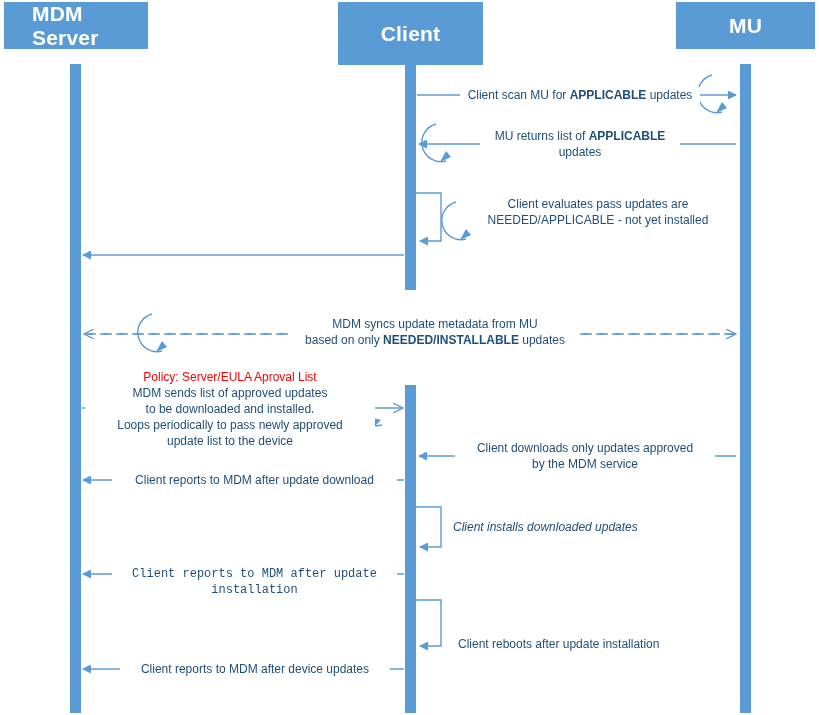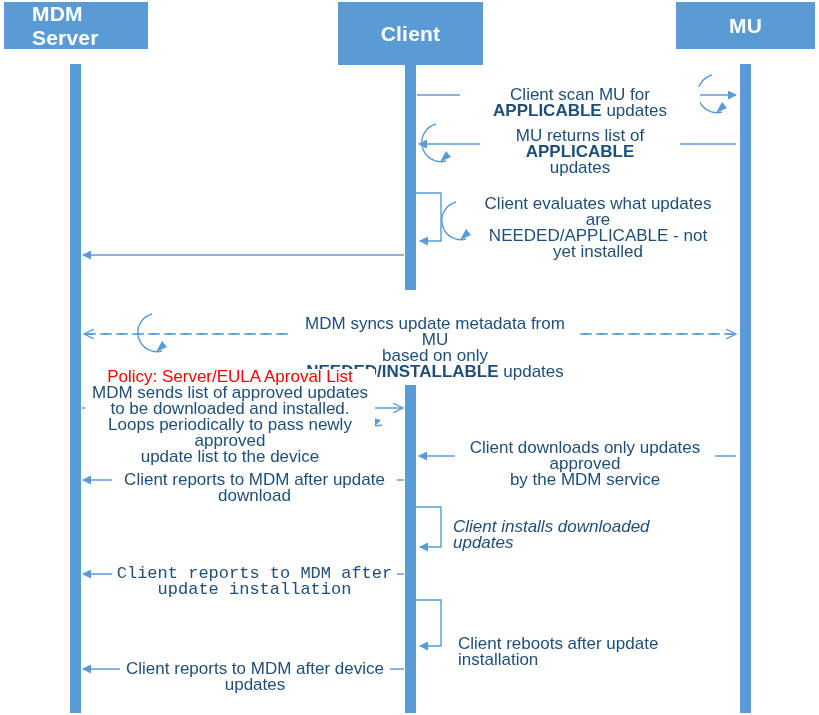--- a/index.html
+++ b/index.html
@@ -31,21 +31,21 @@
   
   .lifeline{
     position:absolute;
     width:11px;
     background:#5B9BD5;
   }
   
   .msg-label{
     position:absolute;
     color:#1F4E79;
-    font-size:17px;
+    font-size:12px;
     line-height:16px;
     text-align:center;
     white-space:pre-line;
     background:#ffffff;
     padding:0 3px;
     box-sizing:border-box;
   }
   .msg-label b{font-weight:bold;}
   .msg-label .policy{color:#FF0000;}
   
@@ -133,21 +133,21 @@
     </g>
   </svg>
 
   <div class="msg-label" style="left:455;top:0;"></div>
 
   <div class="msg-label" style="left:460px;top:87px;width:240px;">Client scan MU for <b>APPLICABLE</b> updates</div>
 
   <div class="msg-label" style="left:480px;top:128px;width:200px;">MU returns list of <b>APPLICABLE</b>
 updates</div>
 
-  <div class="msg-label" style="left:478px;top:196px;width:240px;">Client evaluates what updates are
+  <div class="msg-label" style="left:478px;top:196px;width:240px;">Client evaluates pass updates are
 NEEDED/APPLICABLE - not yet installed</div>
 
 
   <div class="msg-label" style="left:290px;top:316px;width:290px;">MDM syncs update metadata from MU
 based on only <b>NEEDED/INSTALLABLE</b> updates</div>
 
   <div class="msg-label" style="left:85px;top:369px;width:290px;"><span class="policy">Policy: Server/EULA Aproval List</span>
 MDM sends list of approved updates
 to be downloaded and installed.
 Loops periodically to pass newly approved

